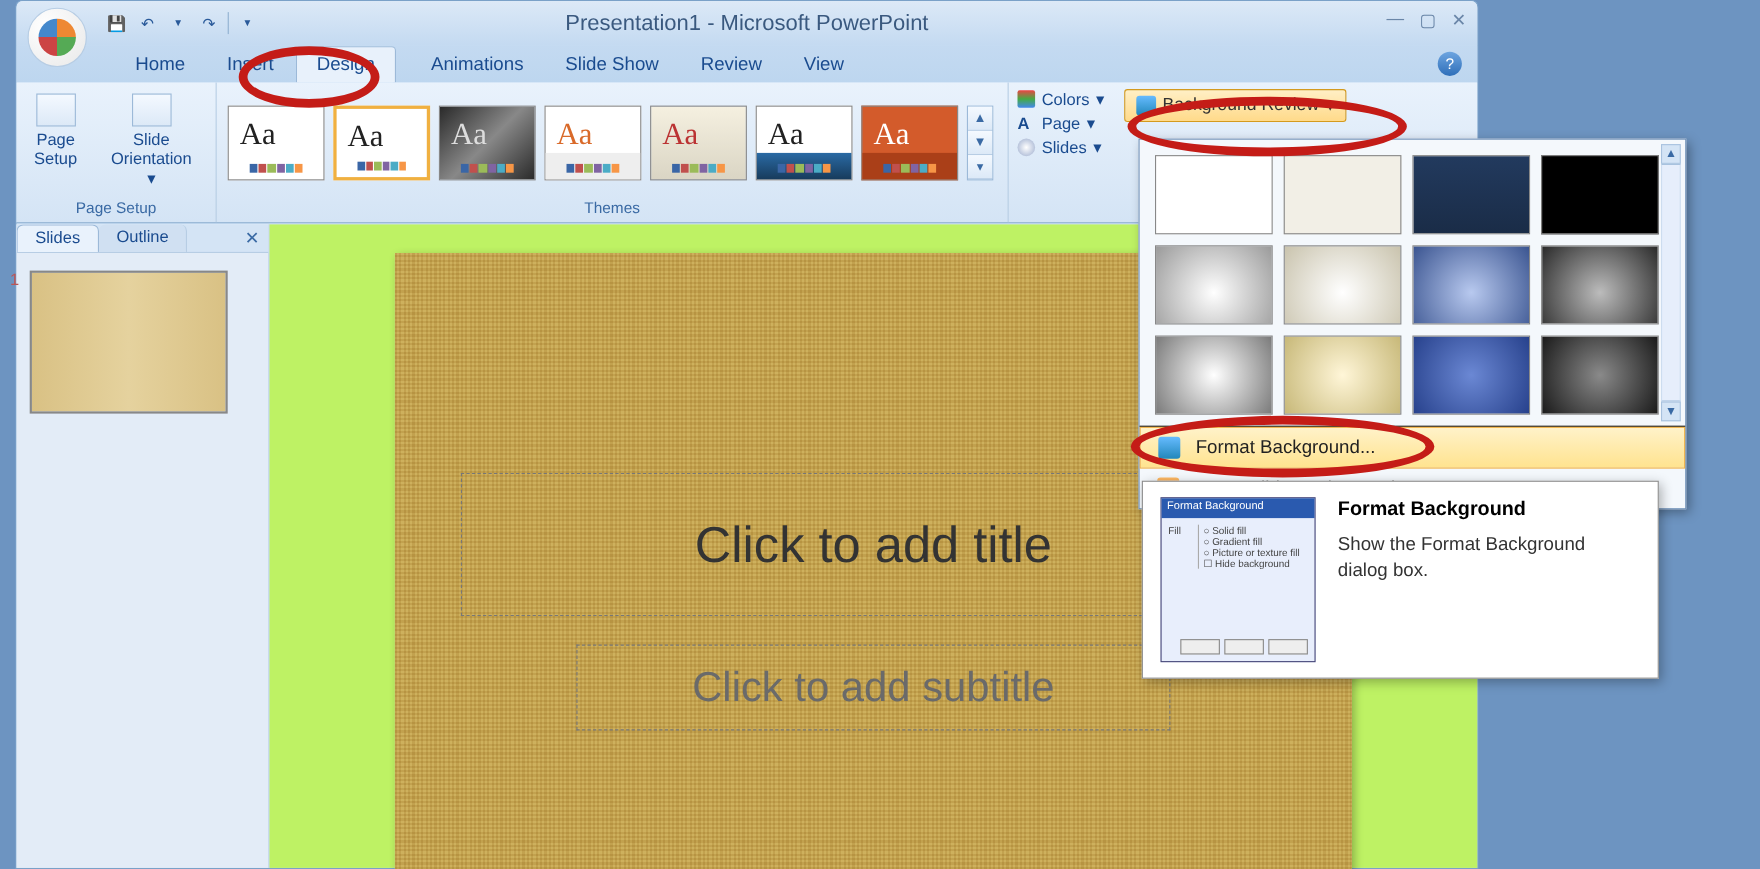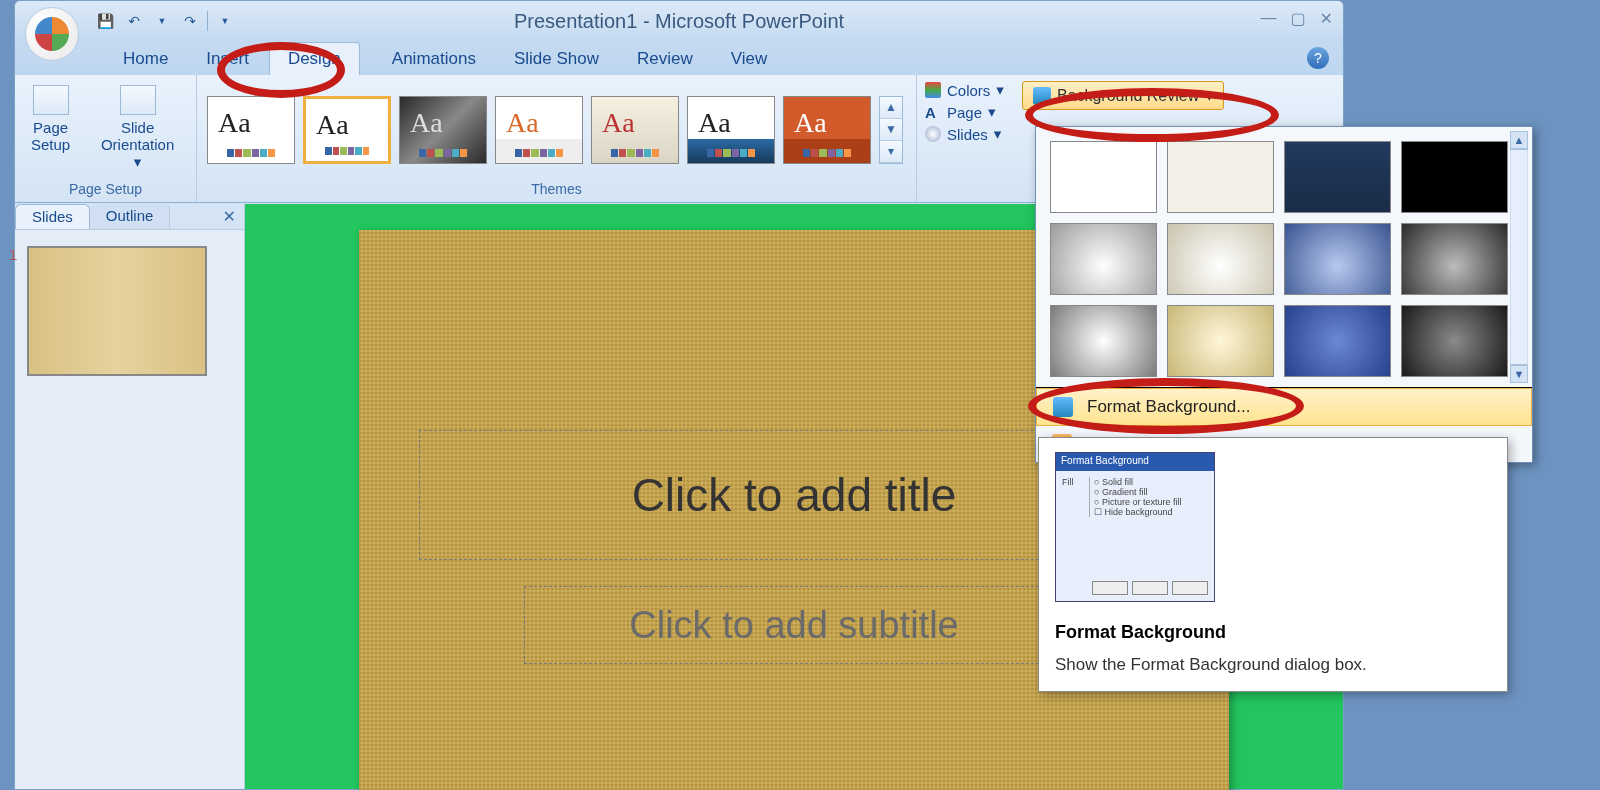--- a/index.html
+++ b/index.html
@@ -50,40 +50,40 @@
 .side-area { position:absolute; left:0; top:203px; width:230px; bottom:0; background:#e3ecf7; border-right:1px solid #b7cde4; }
 .side-tabs { height:26px; display:flex; background:#d4e4f5; border-bottom:1px solid #b7cde4; }
 .side-tab { padding:3px 16px; font-size:15px; color:#1a4b8f; border-right:1px solid #b7cde4; background:#d0e0f2; border-radius:6px 6px 0 0; }
 .side-tab.active { background:#e9f2fc; border:1px solid #9cb9d8; border-bottom:none; }
 .side-close { margin-left:auto; padding:3px 8px; color:#3a6aa4; }
 .thumb-wrap { padding:16px 12px; }
 .slide-thumb { border:2px solid #888; background:linear-gradient(90deg,#d9c184,#e5d29e,#d9c184); width:180px; height:130px; position:relative; }
 .slide-num { position:absolute; left:-18px; top:0; color:#b55; font-size:15px; }
 
 
-.main-area { position:absolute; left:230px; top:203px; right:0; bottom:0; background:#22c55e; display:flex; justify-content:center; padding-top:26px; }
+.main-area { position:absolute; left:230px; top:203px; right:0; bottom:0; background:#bef264; display:flex; justify-content:center; padding-top:26px; }
 .slide { width:870px; height:580px; background:repeating-linear-gradient(90deg,#d8c282 0 2px,#e5d49a 2px 4px),repeating-linear-gradient(0deg,#d8c282 0 2px,#e5d49a 2px 4px); background-blend-mode:multiply; box-shadow:3px 3px 8px rgba(0,0,0,.3); }
 .ph { border:1px dashed #777; margin: 0 auto; text-align:center; color:#333; }
 .ph.title { margin-top:200px; width:750px; height:130px; font-size:46px; display:flex; align-items:center; justify-content:center; }
 .ph.sub { margin-top:26px; width:540px; height:78px; font-size:38px; color:#6a6a6a; display:flex; align-items:center; justify-content:center; }
 
 
 .bg-dropdown { position:absolute; left:1035px; top:126px; width:498px; z-index:100; background:#f4f8fc; border:1px solid #6f90b7; box-shadow:3px 3px 10px rgba(0,0,0,.35); }
 .bg-grid { display:grid; grid-template-columns:repeat(4,1fr); gap:10px; padding:14px 24px 10px 14px; position:relative; }
 .bg-swatch { height:72px; border:1px solid #888; }
 .bg-scroll { position:absolute; right:4px; top:4px; bottom:4px; width:18px; display:flex; flex-direction:column; }
 .bg-scroll div { flex:0 0 18px; background:#d4e4f5; border:1px solid #a8c2de; display:flex;align-items:center;justify-content:center;font-size:11px;color:#3a6aa4; }
 .bg-scroll .track { flex:1; background:#e6eefb; border-left:1px solid #cdddef; border-right:1px solid #cdddef; }
 .bg-menu { border-top:1px solid #000000; }
 .bg-menu-item { padding:8px 16px; display:flex; gap:14px; align-items:center; font-size:17px; color:#222; }
 .bg-menu-item.hi { background:linear-gradient(#fff2c9,#ffe38f); border:1px solid #f0b040; }
 .bg-menu-item .m-ico { width:20px; height:20px; background:linear-gradient(#6bf,#28b); border-radius:3px; }
 
 
-.tooltip { position:absolute; left:1038px; top:437px; width:470px; background:#fff; border:1px solid #8a8a8a; box-shadow:3px 3px 10px rgba(0,0,0,.3); padding:14px 16px; z-index:120; display:flex; gap:20px;flex-direction:column; }
+.tooltip { position:absolute; left:1038px; top:437px; width:470px; background:#fff; border:1px solid #8a8a8a; box-shadow:3px 3px 10px rgba(0,0,0,.3); padding:14px 16px; z-index:120; display:flex; gap:20px; }
 .tt-title { font-weight:bold; font-size:18px; margin-bottom:10px; }
 .tt-text { font-size:17px; color:#333; line-height:1.4; }
 .tt-preview { width:160px; height:150px; border:1px solid #447; background:#e8eefc; position:relative; }
 .tt-preview .hdr { height:18px; background:#2a5aaf; color:#fff; font-size:10px; padding:2px 5px; }
 .tt-preview .body { padding:6px; font-size:9px; color:#444; display:flex; gap:4px; }
 .tt-preview .side { width:28px; border-right:1px solid #aaa; }
 .tt-preview .btns { position:absolute; bottom:6px; right:6px; display:flex; gap:4px; }
 .tt-preview .btns span { width:36px;height:14px;border:1px solid #888;background:#eee; }
 
 

